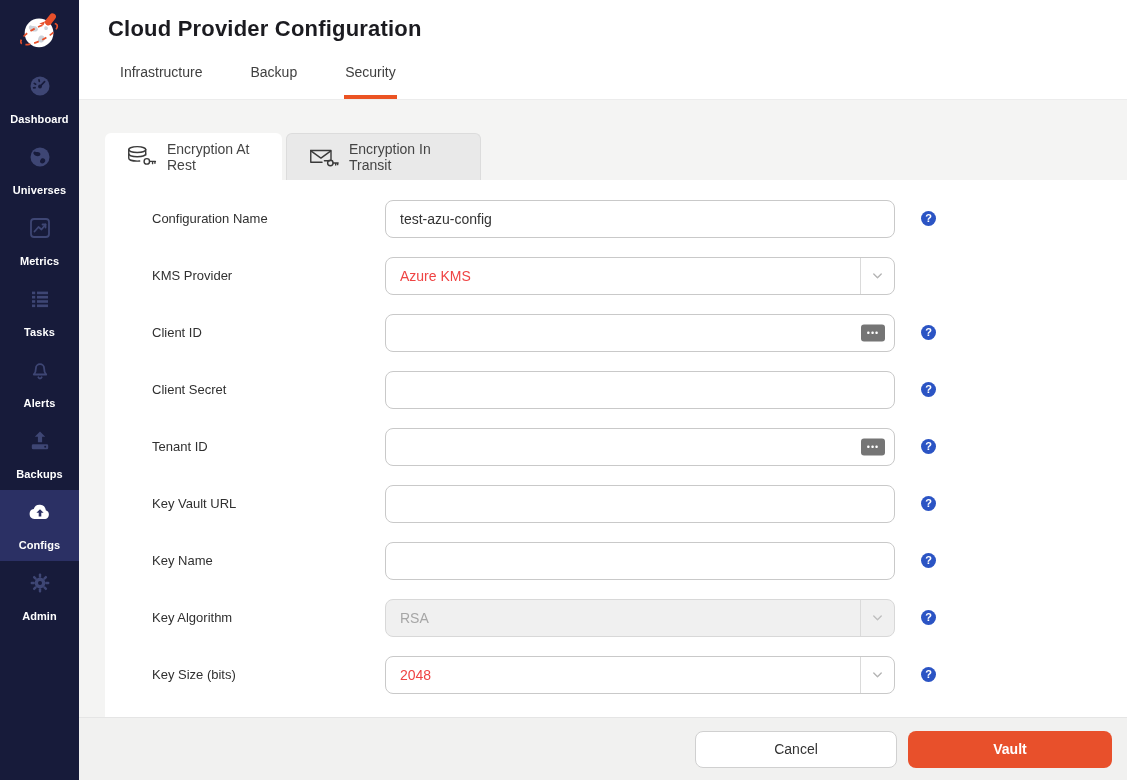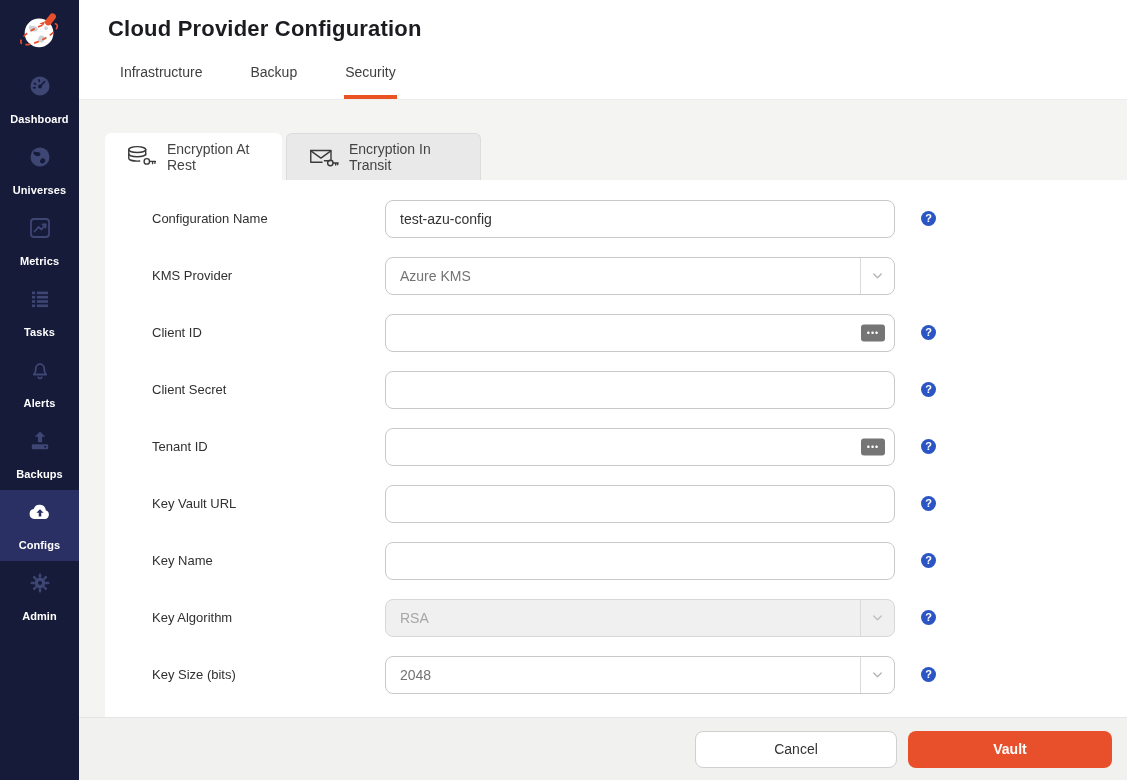--- a/index.html
+++ b/index.html
@@ -42,21 +42,21 @@
   
   .panel { margin-left:26px; width:1022px; height:537px; background:#FFFFFF; padding-top:10px; }
   .form-row { display:flex; align-items:center; height:57px; padding-left:47px; }
   .field-label { width:233px; font-size:13px; color:#303030; }
   .field-wrap { position:relative; width:510px; height:38px; }
   .text-input { width:100%; height:100%; border:1px solid #C9C9C9; border-radius:8px;
     padding:0 36px 0 14px; font-size:14px; color:#333; outline:none; background:#fff;
     font-family:"Liberation Sans", sans-serif; }
   .select-box { width:100%; height:100%; border:1px solid #C9C9C9; border-radius:8px;
     background:#fff; display:flex; align-items:center; cursor:pointer; overflow:hidden; }
-  .select-value { flex:1; padding-left:14px; font-size:14px; color:#737373; }
+  .select-value { flex:1; padding-left:14px; font-size:14px; color:#ef4444; }
   .select-chevron { width:34px; height:100%; border-left:1px solid #DADADA;
     display:flex; align-items:center; justify-content:center; }
   .select-box.disabled { background:#F0F0F0; border-color:#D8D8D8; cursor:default; }
   .select-box.disabled .select-value { color:#A6A6A6; }
   .masked-icon { position:absolute; right:10px; top:50%; transform:translateY(-50%);
     width:24px; height:17px; background:#757575; border-radius:3px; color:#fff;
     display:flex; align-items:center; justify-content:center; font-size:9px;
     letter-spacing:1px; cursor:pointer; }
   .masked-icon::before { content:"•••"; margin-top:-1px; }
   .help { width:15px; height:15px; margin-left:26px; border-radius:50%;

